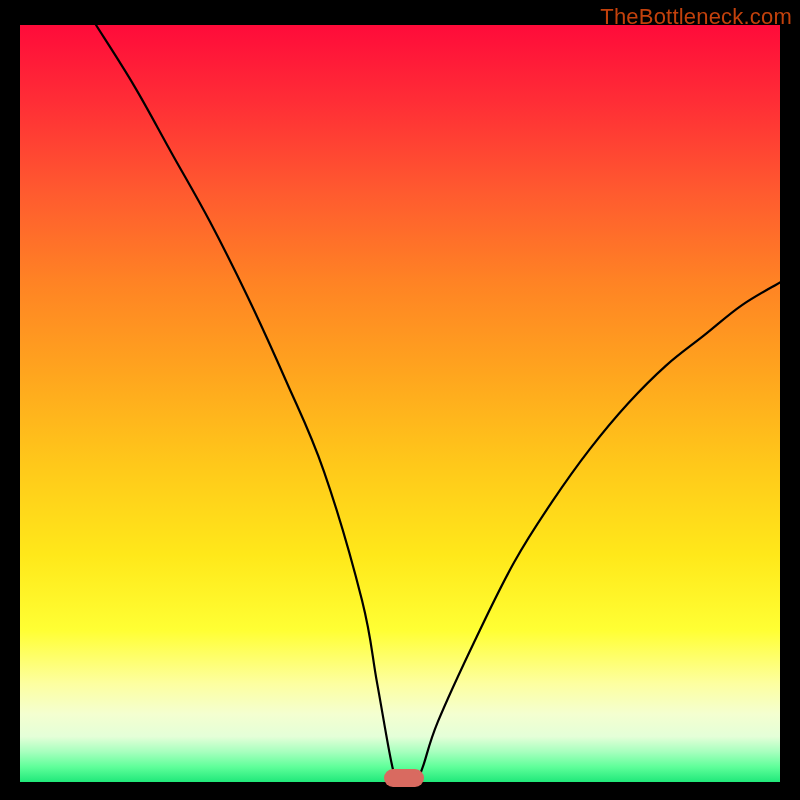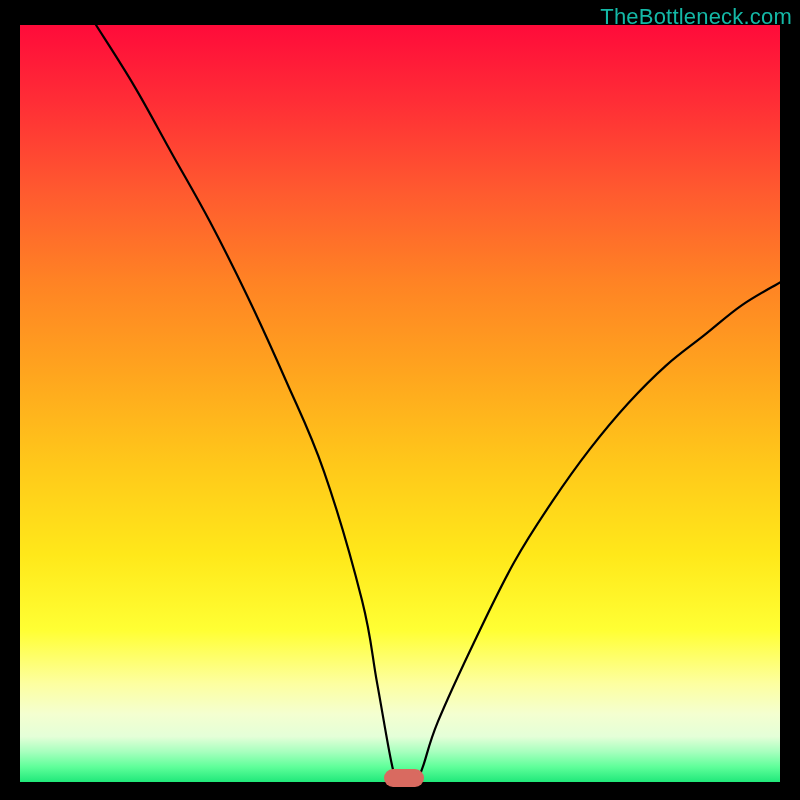--- a/index.html
+++ b/index.html
@@ -37,21 +37,21 @@
       #e4ffd8 94%,
       #a7ffbe 96%,
       #5fff9a 98%,
       #20e87a 100%
     );
   }
   .watermark {
     position: absolute;
     top: 4px;
     right: 8px;
-    color: #14b8a6;
+    color: #c2410c;
     font-size: 22px;
     font-weight: 500;
     letter-spacing: 0.2px;
   }
   svg.curve {
     position: absolute;
     left: 0;
     top: 0;
     width: 760px;
     height: 757px;

